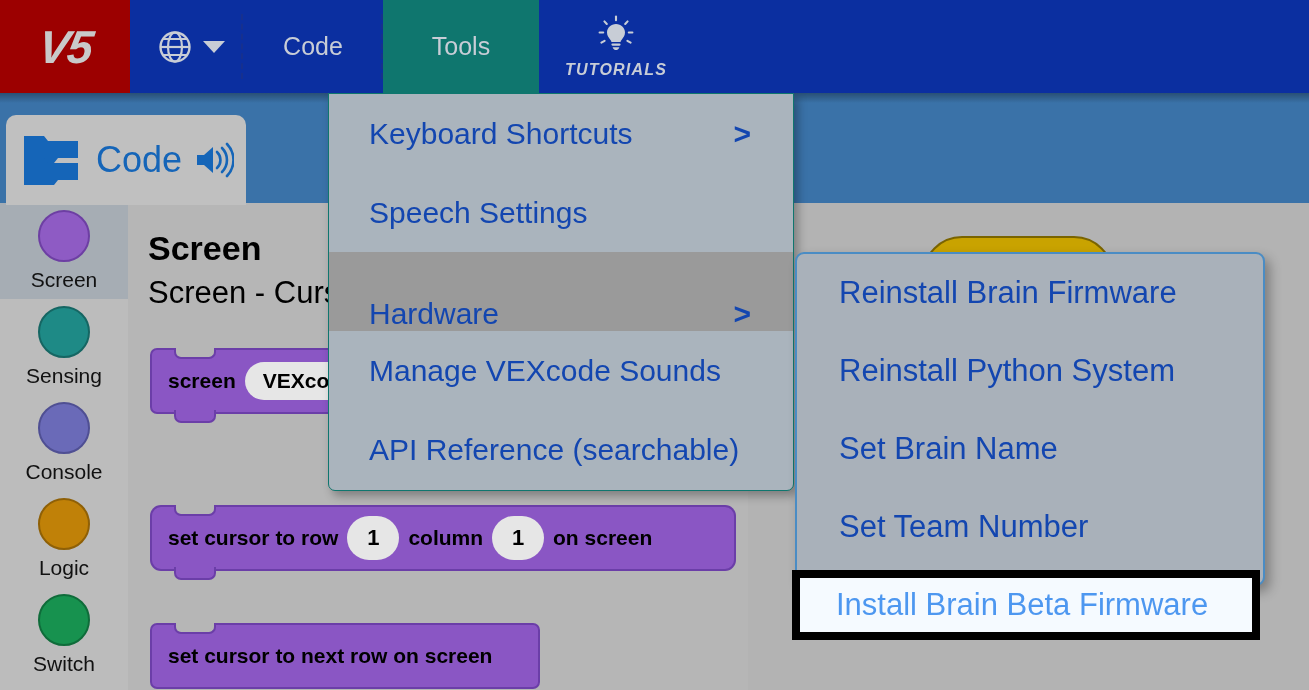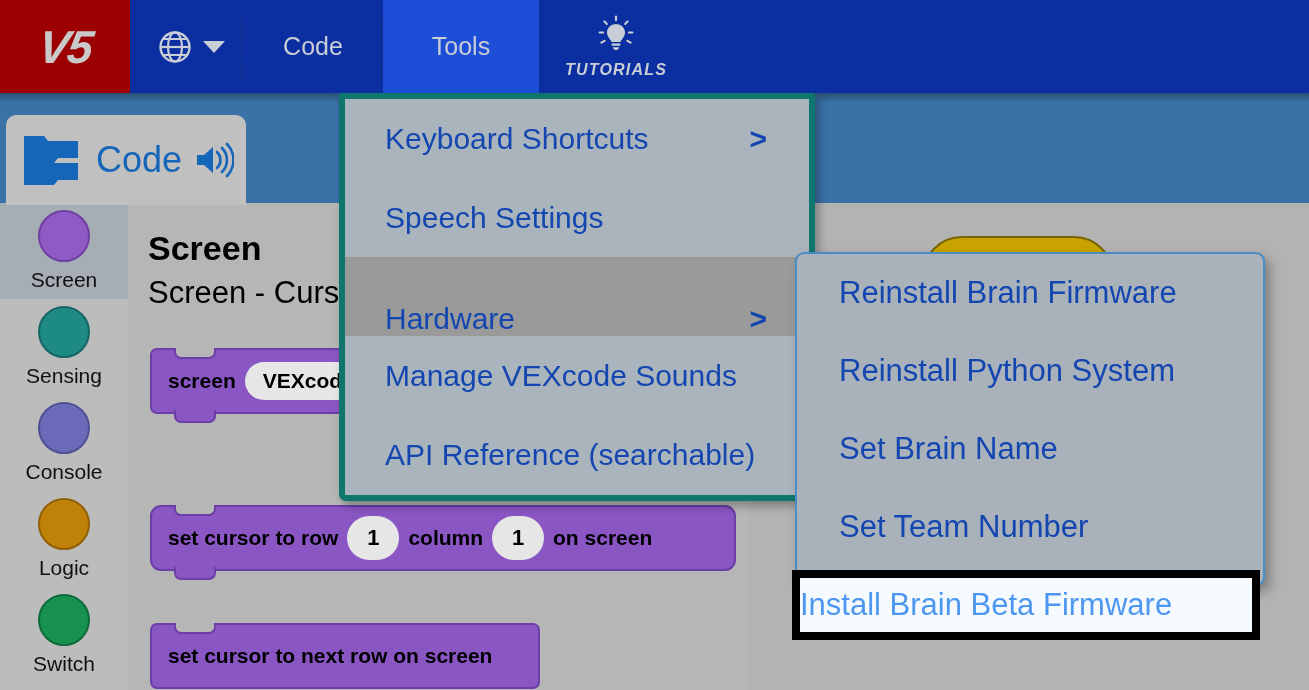--- a/index.html
+++ b/index.html
@@ -39,21 +39,21 @@
   #nav-lang{padding:0 18px 0 28px;}
   #nav-lang .globe{
     width:34px;height:34px;display:block;
   }
   #nav-lang .caret{
     width:0;height:0;border-left:11px solid transparent;border-right:11px solid transparent;
     border-top:12px solid #c8cdd6;margin-left:11px;
   }
   #nav-file{width:96px;}
   #nav-tools{
-    width:112px;background:#1d4ed8;color:#c8cdd6;
+    width:112px;background:#0f766e;color:#c8cdd6;
   }
   #nav-tutorials{
     flex-direction:column;justify-content:center;padding:0 26px;gap:2px;font-style:italic;
   }
   #nav-tutorials .bulb{width:42px;height:42px;display:block;margin-bottom:2px;}
   #nav-tutorials .tlabel{
     font-size:16px;font-weight:bold;letter-spacing:1.2px;color:#c8cdd6;
   }
 
   
@@ -143,22 +143,22 @@
   #hatghost{
     position:absolute;left:922px;top:236px;width:192px;height:84px;
     background:#c9a300;border:2px solid #7a6400;border-radius:40px 40px 6px 6px;
     display:flex;align-items:flex-end;justify-content:center;
     color:#f0e4a8;font-weight:bold;font-size:23px;padding-bottom:14px;
     box-sizing:border-box;z-index:5;
   }
 
   
   #toolsmenu{
-    position:absolute;left:339px;top:93px;width:464px;height:396px;
-    background:#aab4bd;border:6px solid #0f766e;border-radius:0 0 7px 7px;
+    position:absolute;left:328px;top:93px;width:464px;height:396px;
+    background:#aab4bd;border:1px solid #0f766e;border-radius:0 0 7px 7px;
     box-shadow:4px 5px 10px rgba(0,0,0,.30);
     z-index:30;overflow:hidden;
   }
   .mi{
     height:79px;display:flex;align-items:center;padding:0 22px 0 40px;
     color:#1346b0;font-size:30px;justify-content:space-between;
     box-sizing:border-box;
   }
   .mi.hl{background:#9a9a9a;align-items:flex-end;}
   .mi .arrow{font-size:30px;color:#1346b0;padding-right:20px;font-weight:bold;}
@@ -173,21 +173,21 @@
   .smi{
     height:78px;display:flex;align-items:center;padding-left:42px;
     color:#1346b0;font-size:31px;box-sizing:border-box;
   }
   #hl-item{
     position:absolute;left:792px;top:570px;width:468px;height:70px;
     background:#000;z-index:35;box-sizing:border-box;padding:8px;
   }
   #hl-item .inner{
     width:100%;height:100%;background:#f5faff;
-    display:flex;align-items:center;
+    display:flex;align-items:center;padding-left:36px;
     color:#4d97f0;font-size:31px;box-sizing:border-box;
   }
 </style>
 </head>
 <body>
 
 <div id="topbar">
 
   <div id="brand">
     <span class="v5txt">V5</span>

